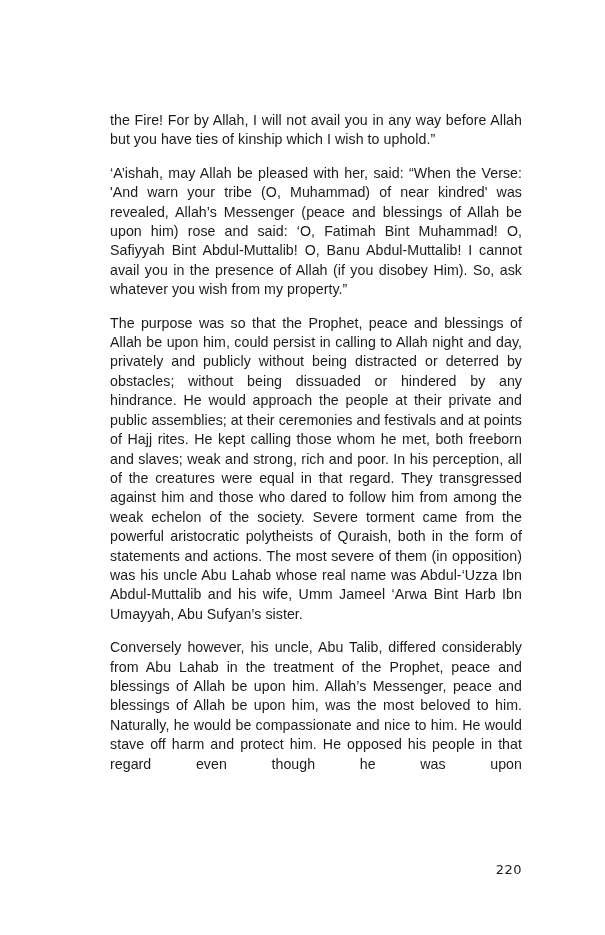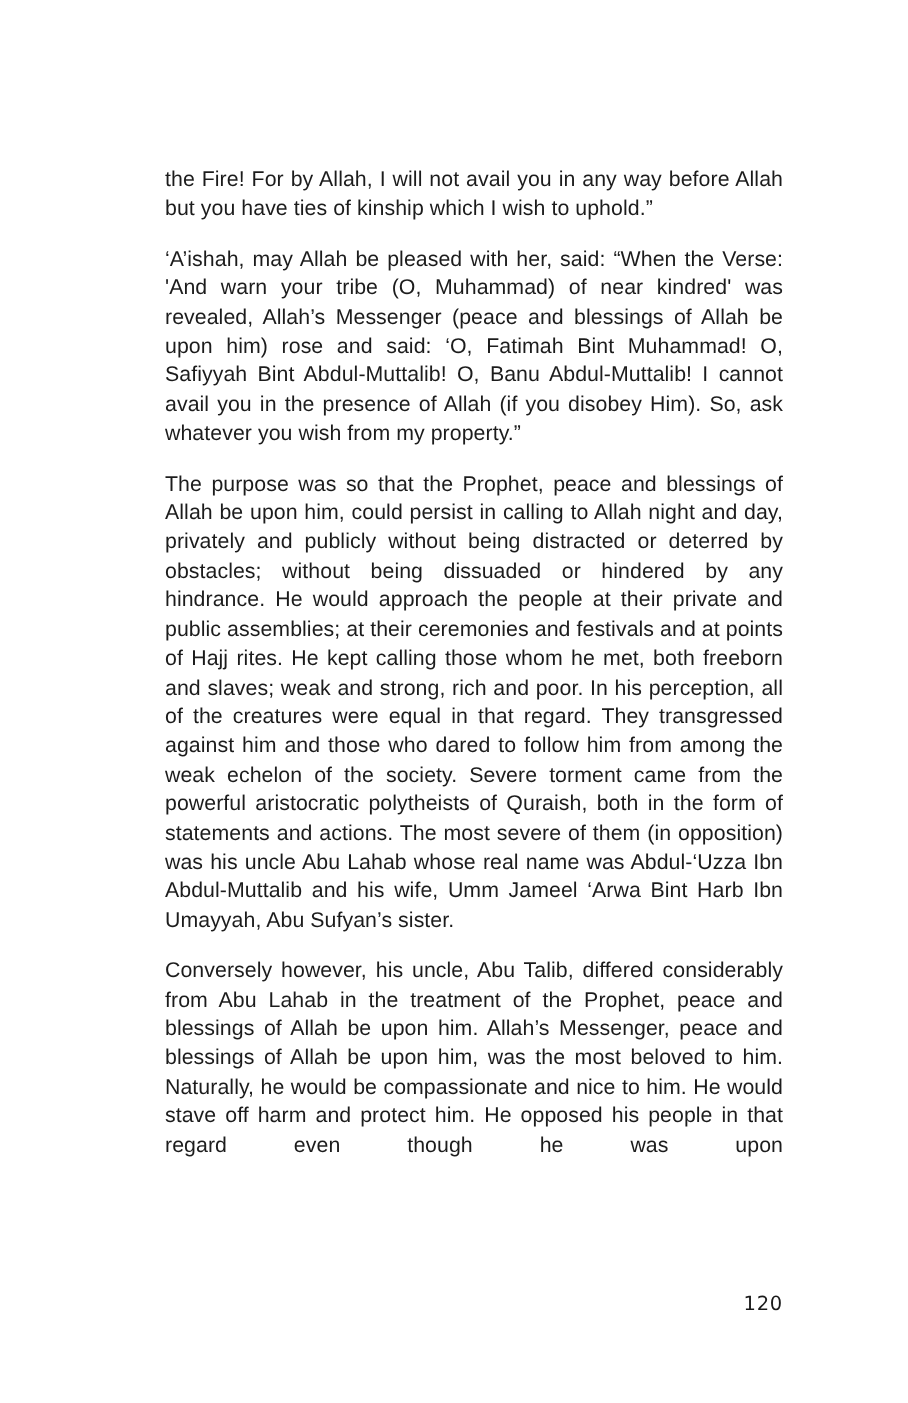--- a/index.html
+++ b/index.html
@@ -54,14 +54,14 @@
 </head>
 <body>
 
 <div class="page">
   <div class="text-block">
     <p>the Fire! For by Allah, I will not avail you in any way before Allah but you have ties of kinship which I wish to uphold.”</p>
     <p>‘A’ishah, may Allah be pleased with her, said: “When the Verse: 'And warn your tribe (O, Muhammad) of near kindred' was revealed, Allah’s Messenger (peace and blessings of Allah be upon him) rose and said: ‘O, Fatimah Bint Muhammad! O, Safiyyah Bint Abdul-Muttalib! O, Banu Abdul-Muttalib! I cannot avail you in the presence of Allah (if you disobey Him). So, ask whatever you wish from my property.”</p>
     <p>The purpose was so that the Prophet, peace and blessings of Allah be upon him, could persist in calling to Allah night and day, privately and publicly without being distracted or deterred by obstacles; without being dissuaded or hindered by any hindrance. He would approach the people at their private and public assemblies; at their ceremonies and festivals and at points of Hajj rites. He kept calling those whom he met, both freeborn and slaves; weak and strong, rich and poor. In his perception, all of the creatures were equal in that regard. They transgressed against him and those who dared to follow him from among the weak echelon of the society. Severe torment came from the powerful aristocratic polytheists of Quraish, both in the form of statements and actions. The most severe of them (in opposition) was his uncle Abu Lahab whose real name was Abdul-‘Uzza Ibn Abdul-Muttalib and his wife, Umm Jameel ‘Arwa Bint Harb Ibn Umayyah, Abu Sufyan’s sister.</p>
     <p class="last-line-justify">Conversely however, his uncle, Abu Talib, differed considerably from Abu Lahab in the treatment of the Prophet, peace and blessings of Allah be upon him. Allah’s Messenger, peace and blessings of Allah be upon him, was the most beloved to him. Naturally, he would be compassionate and nice to him. He would stave off harm and protect him. He opposed his people in that regard even though he was upon</p>
   </div>
-  <div class="page-number">120</div>
+  <div class="page-number">220</div>
 </div>
 
 </body></html>

